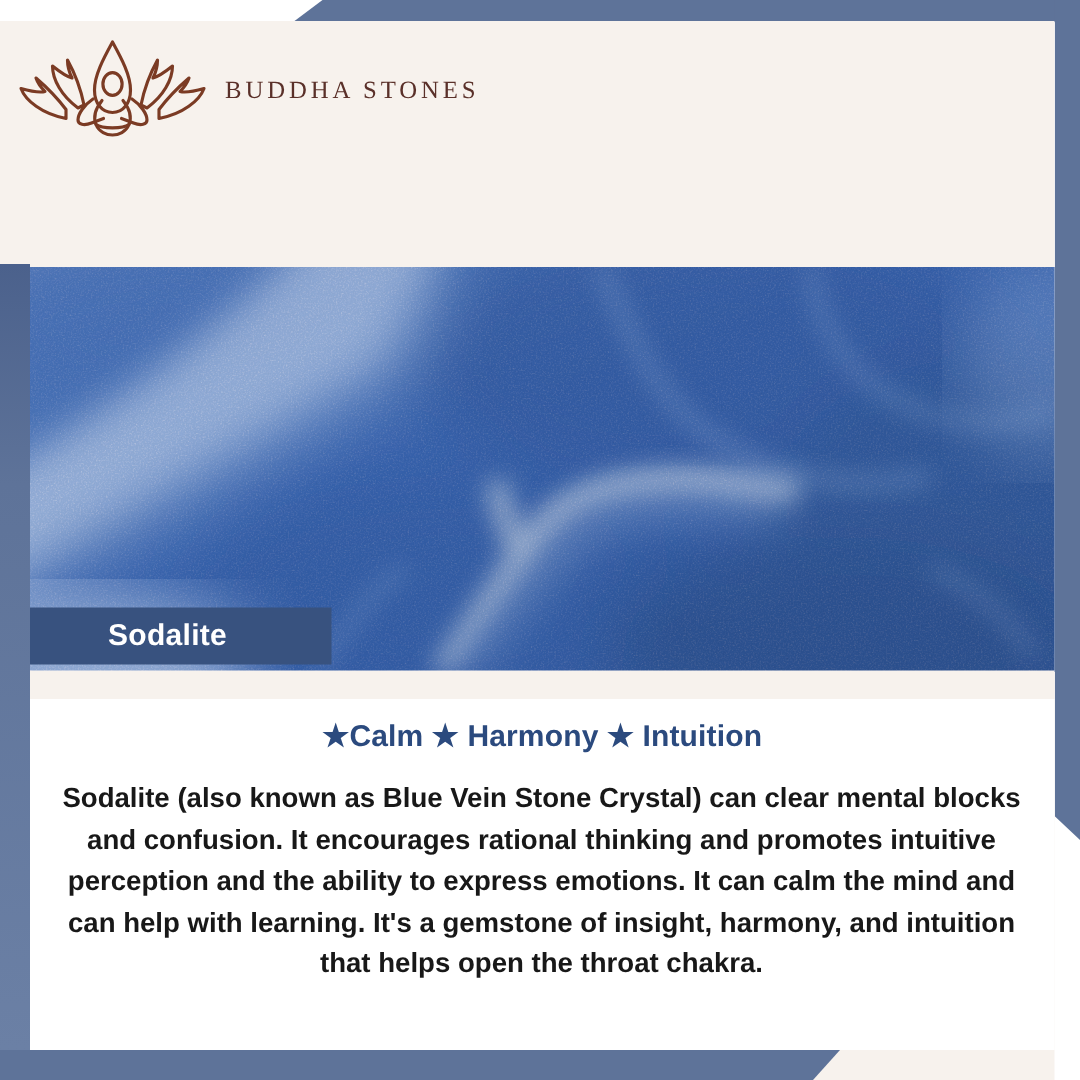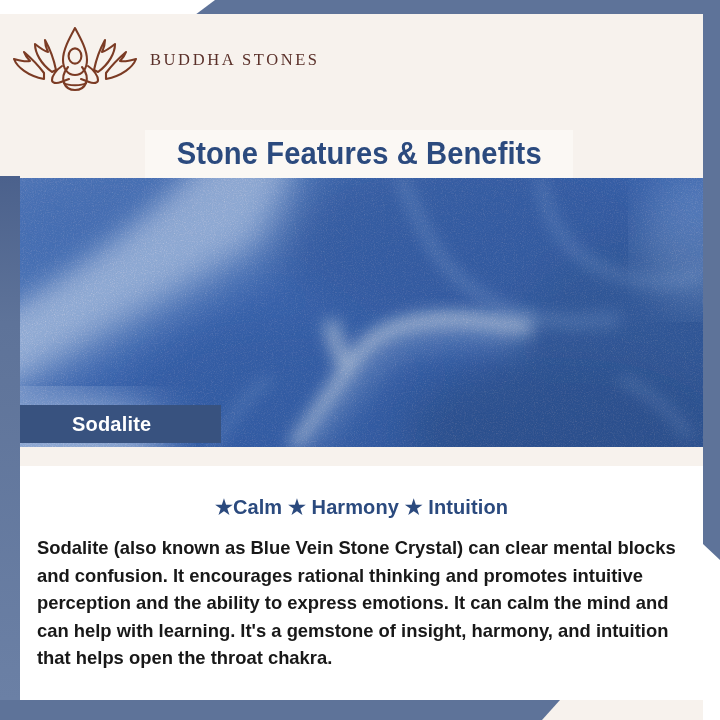--- a/index.html
+++ b/index.html
@@ -176,35 +176,35 @@
     position: absolute;
     left: 20px;
     top: 466px;
     width: 683px;
     height: 234px;
     background: #ffffff;
     z-index: 4;
   }
   .keywords {
     margin: 0;
-    padding-top: 29px;
+    padding-top: 12px;
     text-align: center;
     font-size: 20px;
     font-weight: bold;
     color: #2b4a7e;
     letter-spacing: 0.1px;
   }
   .body-text {
     margin: 0;
     padding: 15px 18px 0 17px;
     font-size: 18.4px;
     font-weight: bold;
     line-height: 27.5px;
     color: #181818;
-    text-align: left;
+    text-align: center;
   }
 </style>
 </head>
 <body>
 
 <div class="poster">
 
   <div class="cream"></div>
 
   <div class="frame-top"></div>
@@ -233,23 +233,20 @@
           <path d="M88 44 C94 48, 98 54, 98 58 C98 61, 94 62, 89 60 L81 57"></path>
 
           <path d="M68 45 C64 50, 62 56, 64 61 C66 66, 71 68, 75 68 C79 68, 84 66, 86 61 C88 56, 86 50, 82 45"></path>
           <path d="M64 61 C68 64, 82 64, 86 61"></path>
         </g>
       </svg>
       <div class="logo-text">BUDDHA STONES</div>
     </div>
   </div>
 
-  <div class="title-banner">
-    <div class="title">Stone Features &amp; Benefits</div>
-  </div>
 
   <div class="stone">
     <svg viewBox="0 0 703 270" preserveAspectRatio="none">
       <defs>
         <linearGradient id="baseBlue" x1="0" y1="0" x2="1" y2="1">
           <stop offset="0%" stop-color="#7f97c4"></stop>
           <stop offset="18%" stop-color="#4c74b4"></stop>
           <stop offset="42%" stop-color="#2a55a3"></stop>
           <stop offset="68%" stop-color="#1f4894"></stop>
           <stop offset="100%" stop-color="#15356f"></stop>

